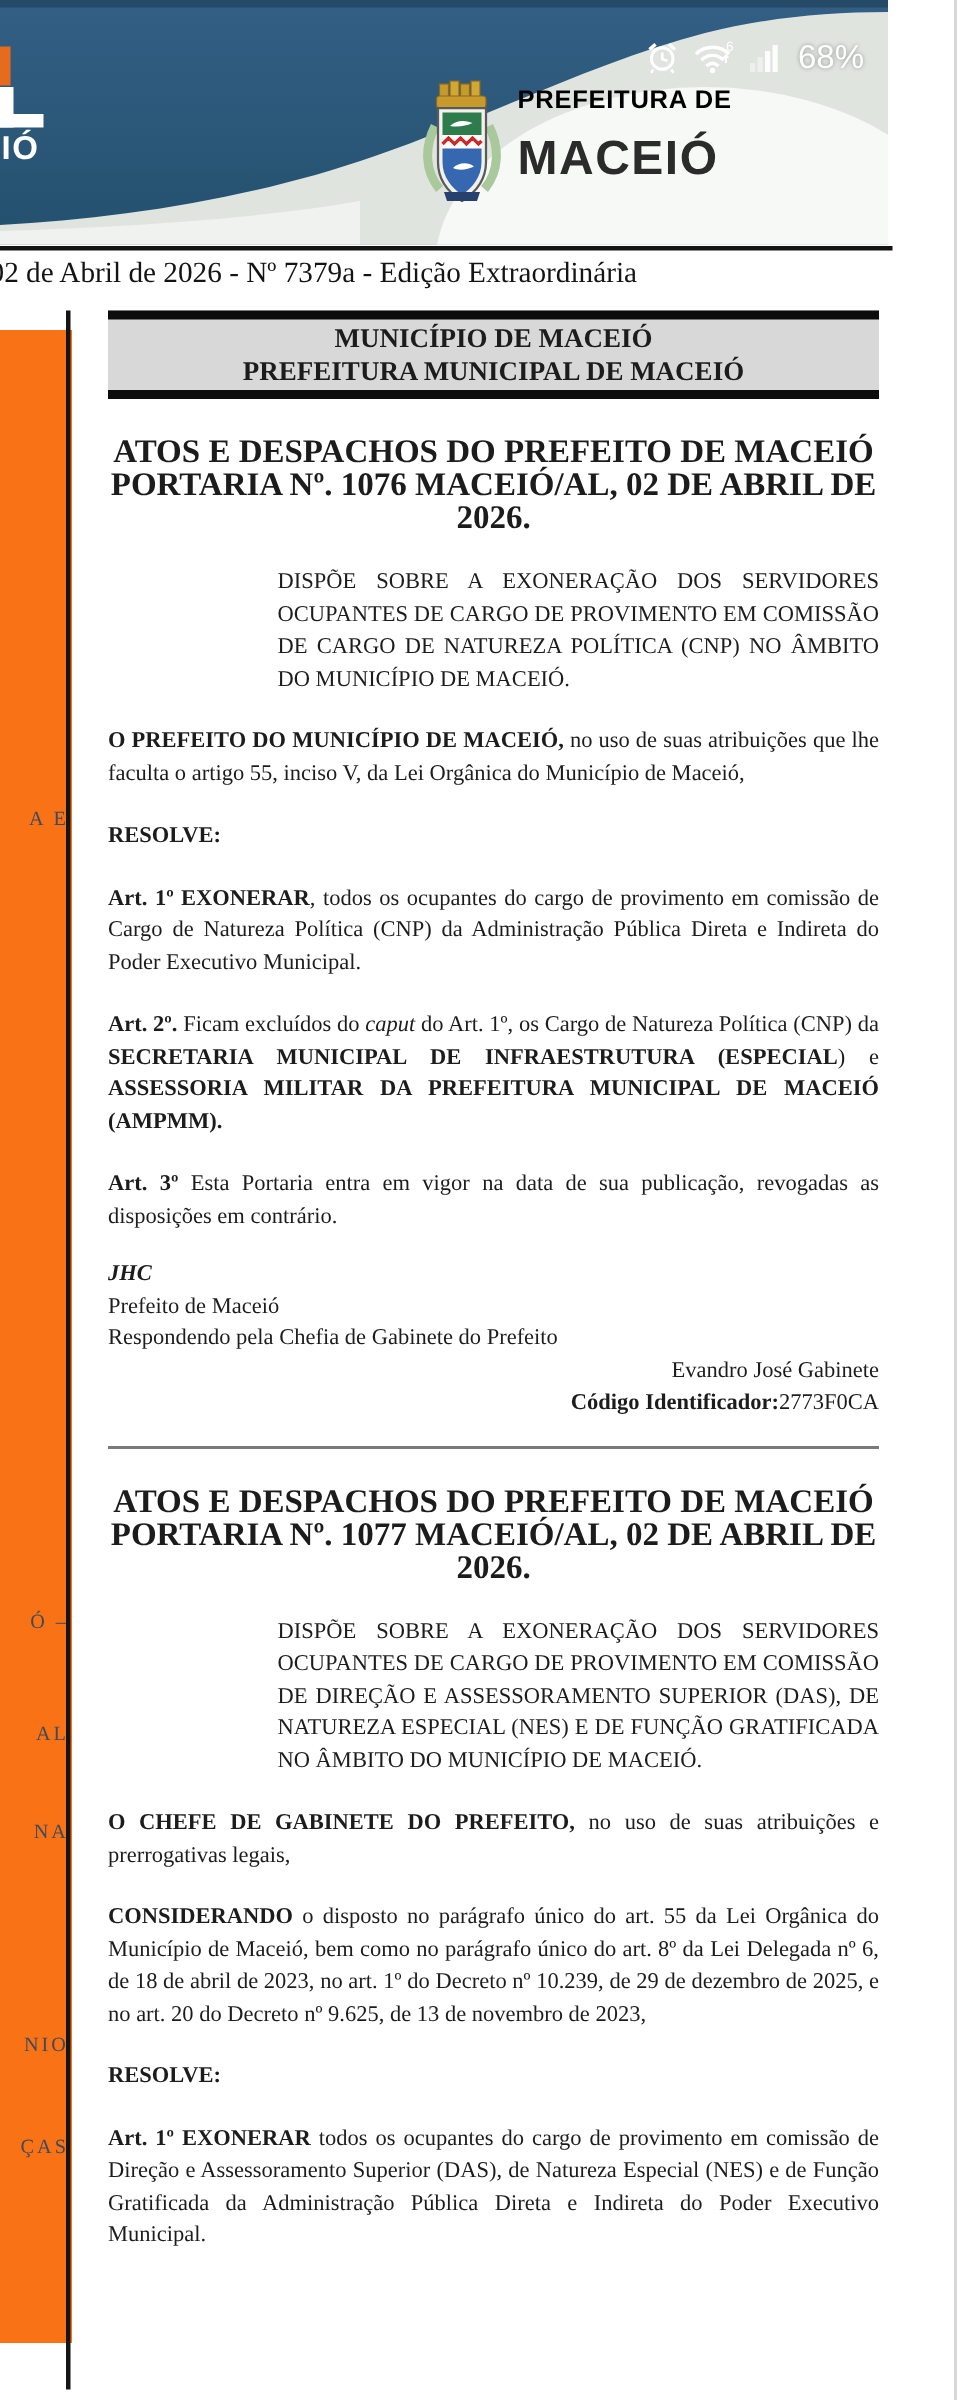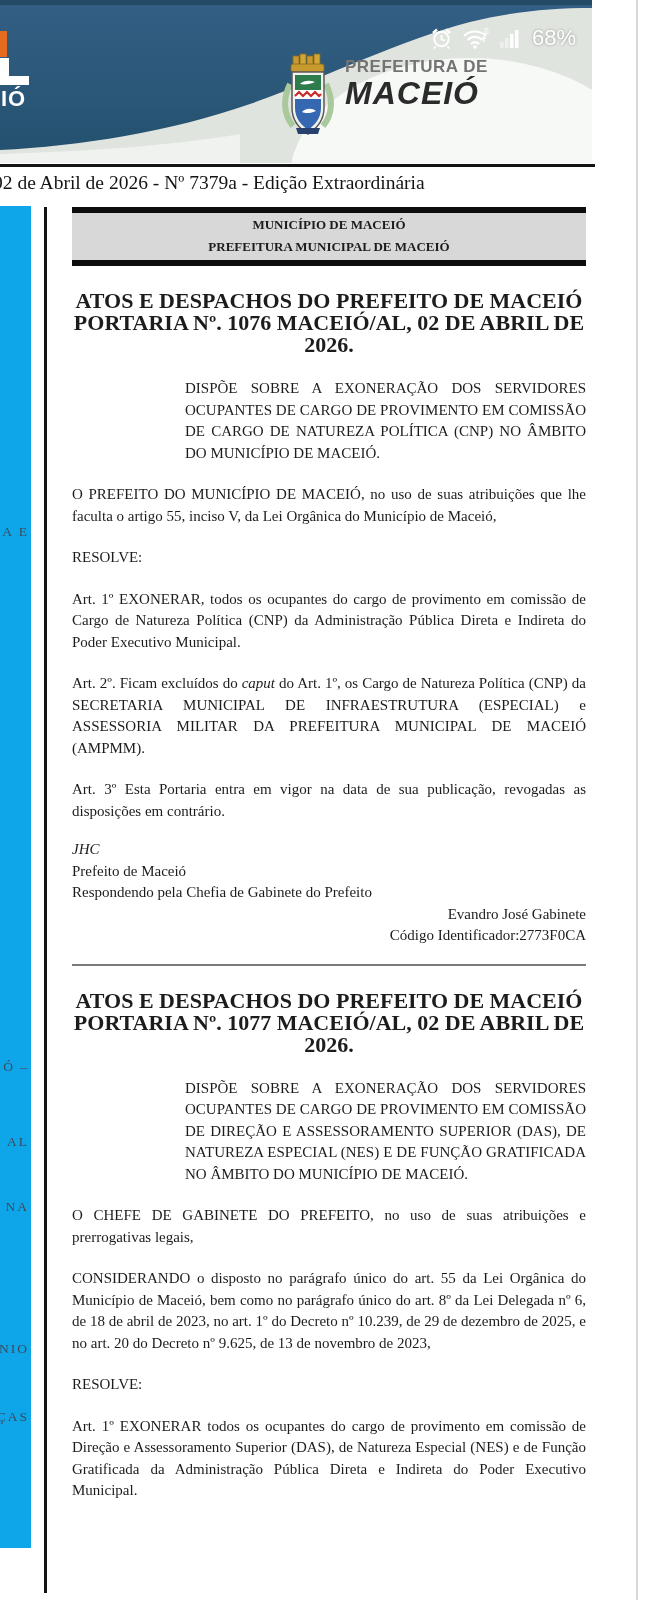--- a/index.html
+++ b/index.html
@@ -13,49 +13,49 @@
   
   .banner{position:absolute;left:0;top:0;width:592px;height:163px;overflow:hidden;}
   .banner svg.wave{position:absolute;left:0;top:0;}
   .plogo-orange{position:absolute;left:0;top:31px;width:7px;height:26px;background:#e56b1f;}
   .plogo-lbar1{position:absolute;left:0;top:58px;width:9px;height:27px;background:#ffffff;}
   .plogo-lbar2{position:absolute;left:0;top:76px;width:29px;height:9px;background:#ffffff;}
   .plogo-text{position:absolute;left:1px;top:86px;color:#ffffff;
     font-family:"Liberation Sans",sans-serif;font-weight:bold;font-size:22px;letter-spacing:1px;}
   .crest{position:absolute;left:282px;top:52px;}
   .orgname{position:absolute;left:345px;top:58px;font-family:"Liberation Sans",sans-serif;line-height:1;}
-  .orgname .l1{font-size:17px;font-weight:bold;color:#737373;letter-spacing:.5px;}
-  .orgname .l2{font-size:32px;font-weight:bold;color:#2b2b2b;letter-spacing:1px;margin-top:2px;font-style:italic;}
+  .orgname .l1{font-size:17px;font-weight:bold;color:#000000;letter-spacing:.5px;}
+  .orgname .l2{font-size:32px;font-weight:bold;color:#2b2b2b;letter-spacing:1px;margin-top:14px;}
   .statusbar{position:absolute;left:430px;top:26px;display:flex;align-items:flex-end;gap:9px;
     font-family:"Liberation Sans",sans-serif;color:#fff;}
   .battery{font-size:22px;line-height:24px;text-shadow:0 0 3px rgba(0,0,0,.35);}
 
   
   .page-edge{position:absolute;left:636px;top:0;width:2px;height:1600px;background:#d8d8d8;}
   .masthead-rule{position:absolute;left:0;top:164px;width:595px;height:3px;background:#141414;}
   .date-line{position:absolute;left:-7px;top:172px;font-size:19.5px;white-space:nowrap;color:#141414;}
 
-  .left-strip{position:absolute;left:0;top:206px;width:31px;height:1342px;background:#0ea5e9;}
+  .left-strip{position:absolute;left:0;top:220px;width:48px;height:1342px;background:#f97316;}
   .left-strip span{position:absolute;right:2px;font-size:13.5px;color:#3f4a5a;letter-spacing:2px;white-space:nowrap;}
   .col-rule{position:absolute;left:44px;top:207px;width:3px;height:1386px;background:#141414;}
 
   
   .content{position:absolute;left:72px;top:207px;width:514px;}
   .title-band{border-top:6px solid #0d0d0d;border-bottom:6px solid #0d0d0d;background:#d8d8d8;
-    text-align:center;font-weight:bold;font-size:13px;line-height:22px;padding:1px 12px 2px;}
+    text-align:center;font-weight:bold;font-size:18px;line-height:22px;padding:1px 12px 2px;}
   .heading{text-align:center;font-weight:bold;font-size:22px;line-height:22px;margin-top:24px;}
   .content p{margin:20px 0 0;font-size:15px;line-height:21.5px;text-align:justify;}
   p.ementa{margin-left:113px;margin-top:22px;}
   p.sig{margin-top:17px;}
   p.sig2{margin-top:24px;}
   p.sigline{margin-top:0;}
   p.pub1{margin-top:3px;text-align:right;}
   p.pub{margin-top:0;text-align:right;}
   .divider{height:2px;background:#7a7a7a;margin-top:17px;}
-  .b{font-weight:normal;}
+  .b{font-weight:bold;}
   .i{font-style:italic;}
 </style>
 </head>
 <body>
 
 <div class="screen">
 
   <div class="banner">
     <svg class="wave" width="592" height="163" viewBox="0 0 592 163">
       <defs>

